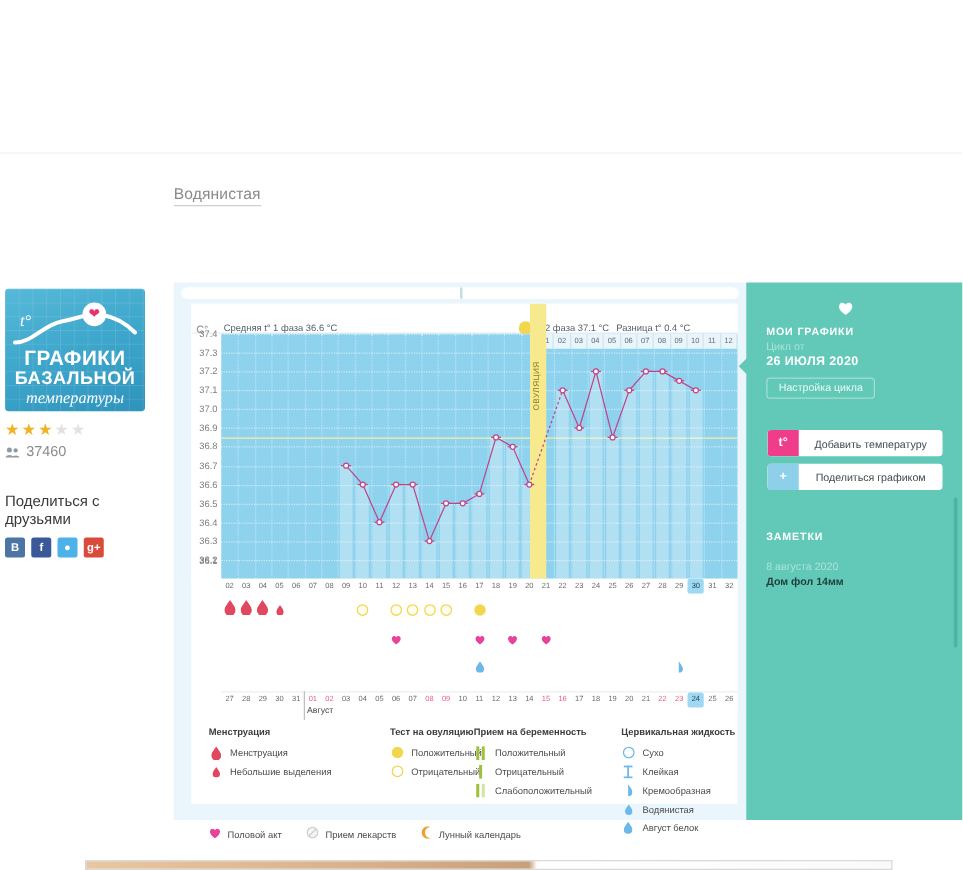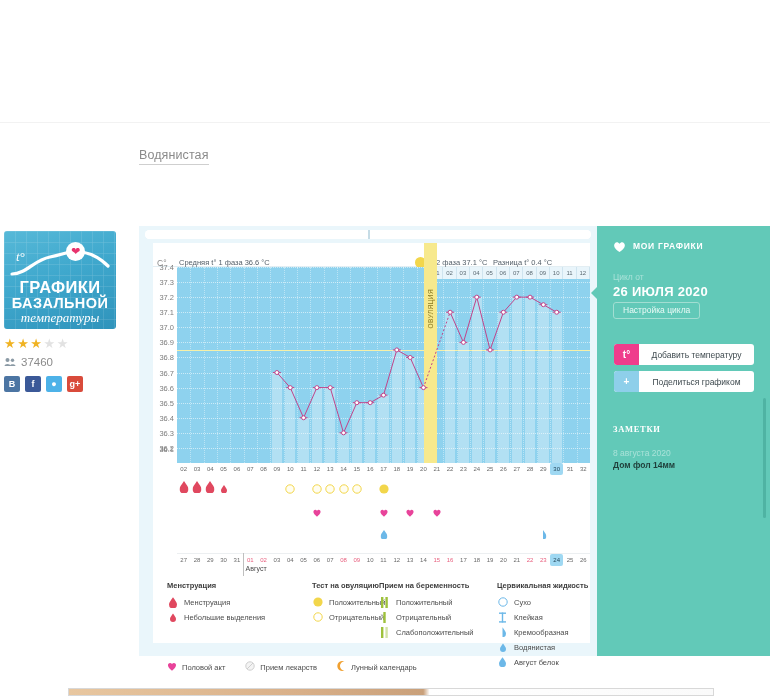--- a/index.html
+++ b/index.html
@@ -135,36 +135,36 @@
   .li { display:flex; align-items:center; gap:6px; height:12px; margin-bottom:3px; }
   .li .lt { font-size:7.5px; color:#4c4c4c; white-space:nowrap; }
   .li .gl { width:11px; display:flex; justify-content:center; align-items:center; }
   .footrow { position:absolute; left:14px; top:418px; display:flex; gap:20px; align-items:center; }
   .footrow .fi { display:flex; align-items:center; gap:5px; font-size:7.5px; color:#4c4c4c; white-space:nowrap; }
 
   
   .right { position:absolute; left:597px; top:226px; width:173px; height:430px; background:#62c9b8; }
   .right .arrow { position:absolute; left:-6px; top:60px; width:0; height:0;
      border-top:7px solid transparent; border-bottom:7px solid transparent; border-right:7px solid #62c9b8; }
-  .r-head { position:absolute; left:16px; top:15px; display:flex; align-items:flex-start; gap:7px; }
+  .r-head { position:absolute; left:16px; top:15px; display:flex; align-items:flex-end; gap:7px;flex-direction:column; }
   .r-head .ttl { font-size:8.5px; font-weight:bold; color:#fff; letter-spacing:.7px; }
   .r-cyclelbl { position:absolute; left:16px; top:46px; font-size:8.5px; color:#a9e2d8; }
-  .r-cycledate { position:absolute; left:16px; top:58px; font-size:13px; font-weight:bold; color:#fff; letter-spacing:.3px; }
+  .r-cycledate { position:absolute; left:16px; top:58px; font-size:10px; font-weight:bold; color:#fff; letter-spacing:.3px; }
   .r-setup { position:absolute; left:16px; top:76px; height:17px; padding:0 9px;
      border:1px solid #a2ded2; border-radius:3px; background:transparent; color:#eafaf6;
      font-size:8.5px; cursor:pointer; font-family:inherit; line-height:15px; }
   .r-btn { position:absolute; left:17px; height:21px; width:140px; background:#fff; border-radius:3px;
      display:flex; align-items:center; overflow:hidden; cursor:pointer; }
   .r-btn .ic { width:25px; height:21px; display:flex; align-items:center; justify-content:center;
      color:#fff; font-size:10px; font-weight:bold; }
   .r-btn .tx { flex:1; text-align:center; font-size:8.5px; color:#3f4a4f; }
   .r-btn.temp .ic { background:#ef3d8c; }
   .r-btn.share .ic { background:#8ecfea; }
   .r-notes-h { position:absolute; left:16px; top:198px; font-size:8.5px; font-weight:bold;
-     color:#fff; letter-spacing:.7px;font-family:Liberation Serif, serif; }
+     color:#fff; letter-spacing:.7px; }
   .r-note-date { position:absolute; left:16px; top:222px; font-size:8.5px; color:#a9e2d8; }
   .r-note-txt { position:absolute; left:16px; top:234px; font-size:8.5px; color:#1f3f3a; font-weight:bold; }
   .r-scroll { position:absolute; right:4px; top:172px; width:3px; height:120px; background:#4fb3a3; border-radius:2px; }
 
   
   .bottom-strip { position:absolute; left:68px; top:688px; width:646px; height:8px;
      background:linear-gradient(90deg,#e8c7a0 0%,#d9b089 35%,#c9a07a 55%,#ffffff 56%,#fafafa 100%);
      border:1px solid #d8d8d8; }
 </style>
 </head>
@@ -199,20 +199,21 @@
       <svg width="12" height="10" viewBox="0 0 12 10">
         <circle cx="3.5" cy="3" r="2" fill="#8b9aa5"></circle>
           <circle cx="8.5" cy="3.3" r="1.7" fill="#8b9aa5"></circle>
         <path d="M0.5,9 C0.5,6.3 6.5,6.3 6.5,9 Z" fill="#8b9aa5"></path>
         <path d="M5.8,9 C5.8,6.8 11.5,6.8 11.5,9 Z" fill="#8b9aa5"></path>
       </svg>
       <span>37460</span>
     </div>
 
 
+    <div class="share-title">Поделиться с друзьями</div>
     <div class="share-row">
       <div class="si vk">B</div>
       <div class="si fb">f</div>
       <div class="si tw">●</div>
       <div class="si gp">g+</div>
     </div>
   </div>
 
   <div class="widget">
     <div class="scrollbar">

